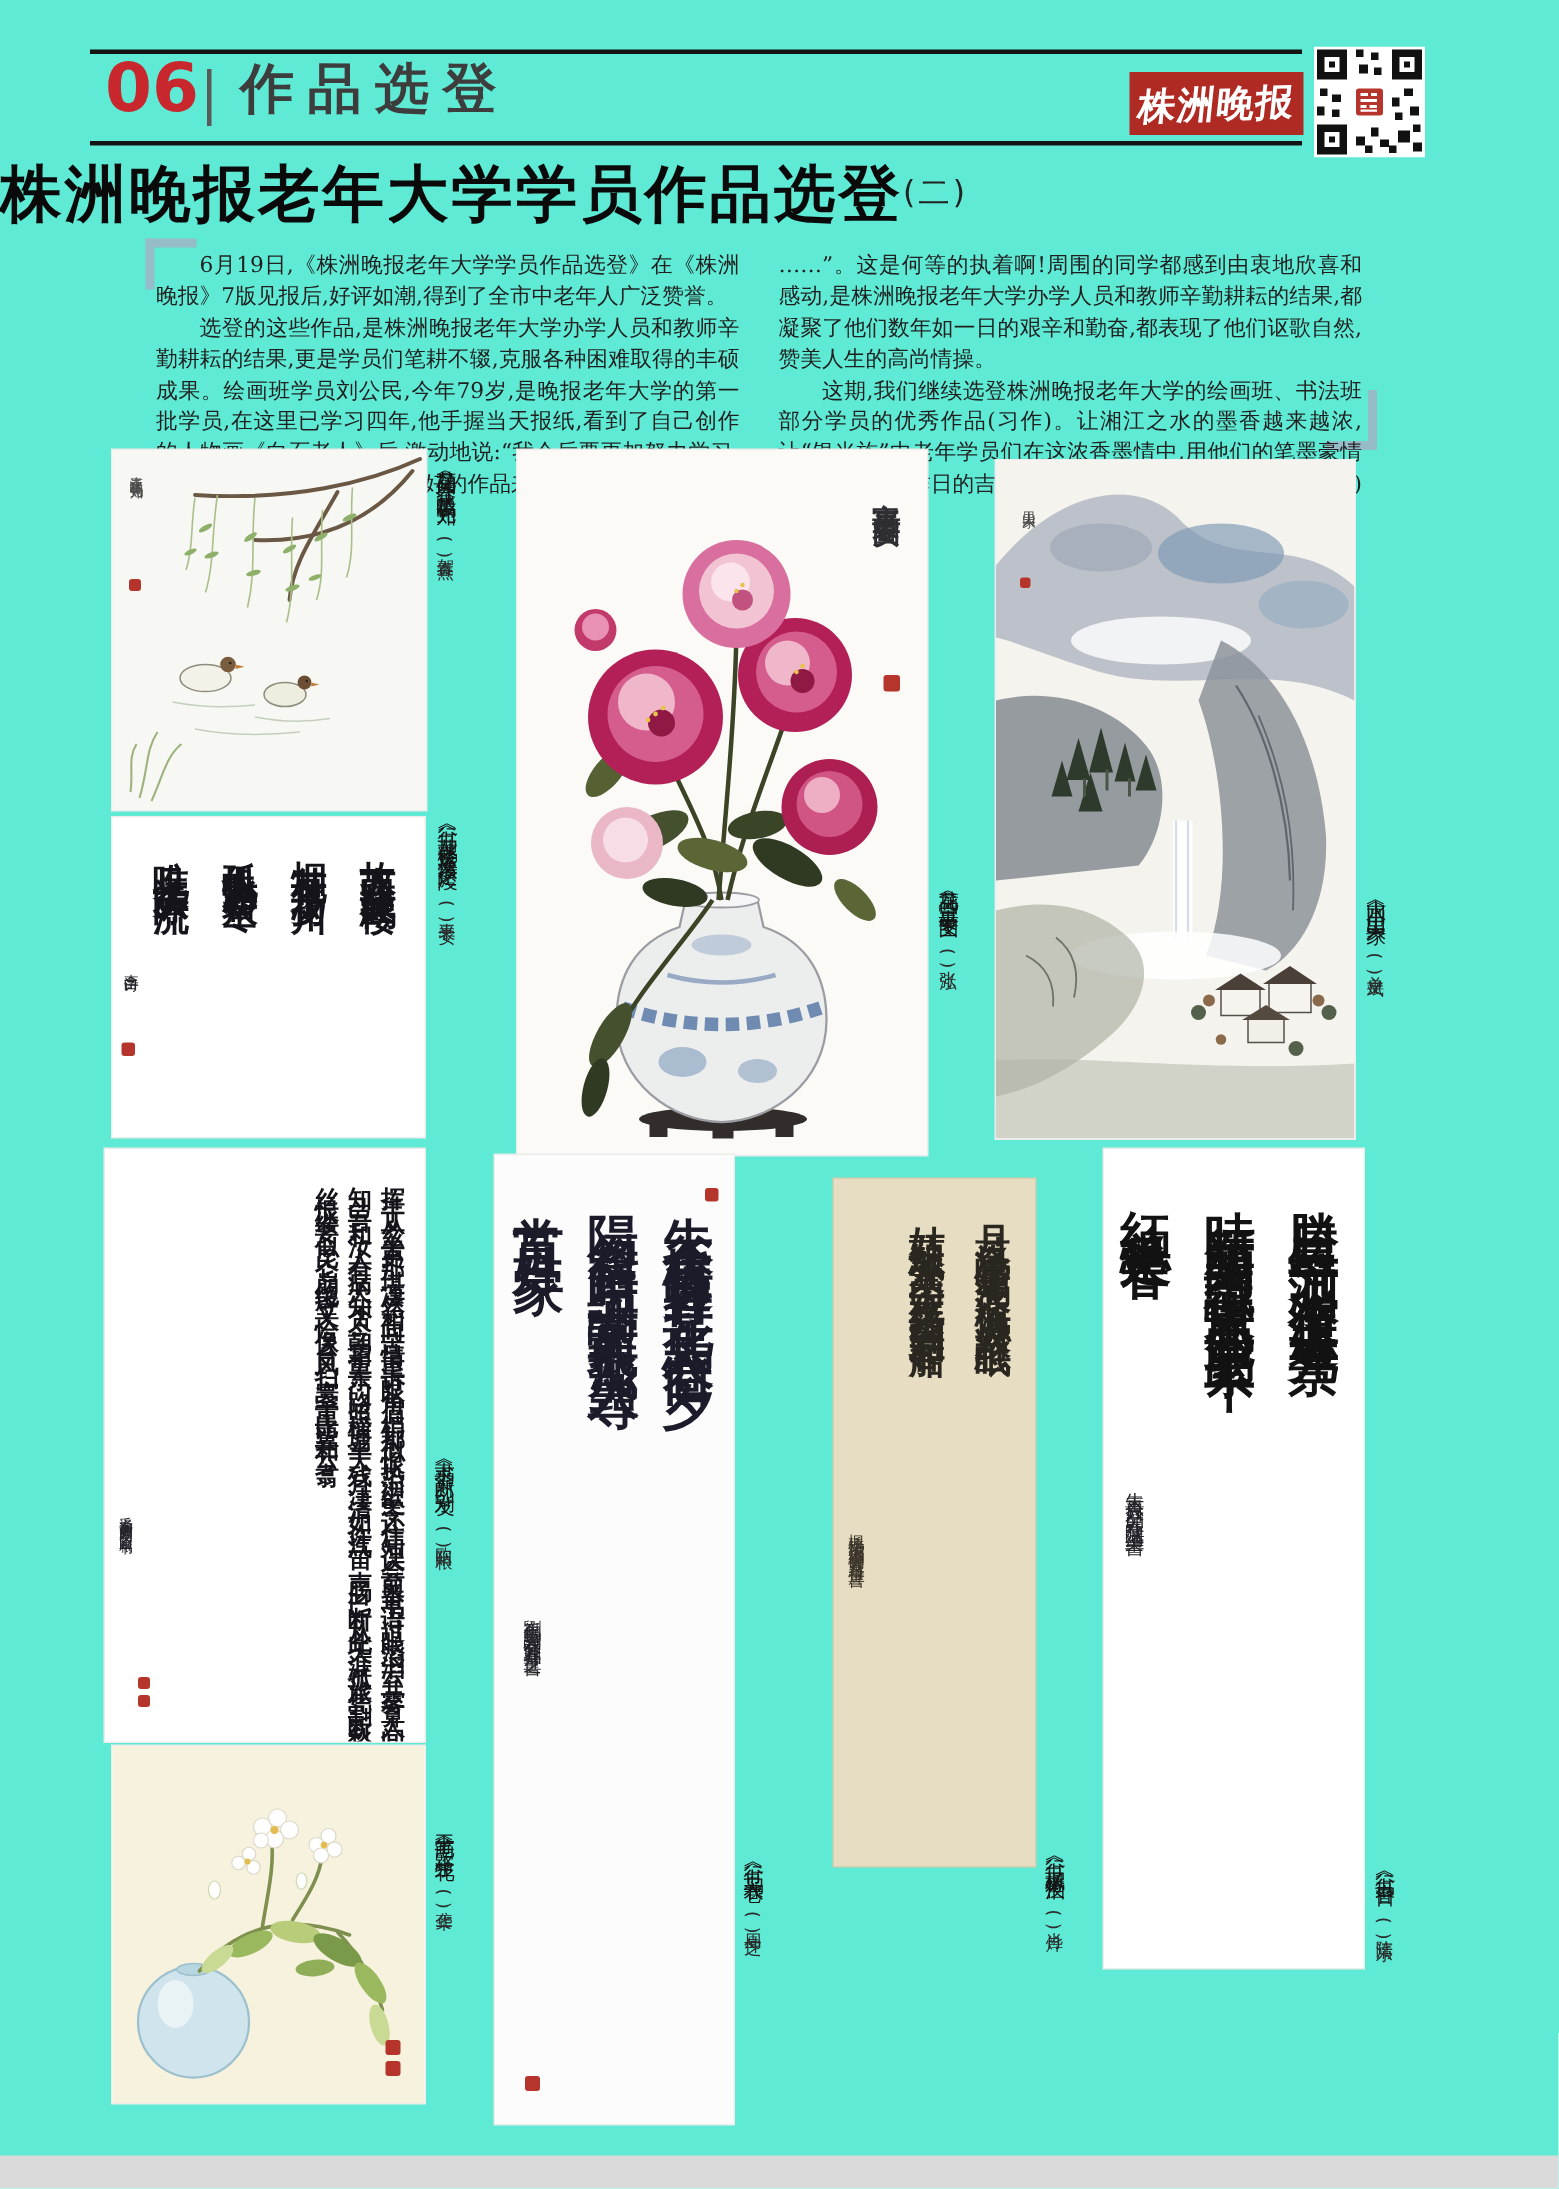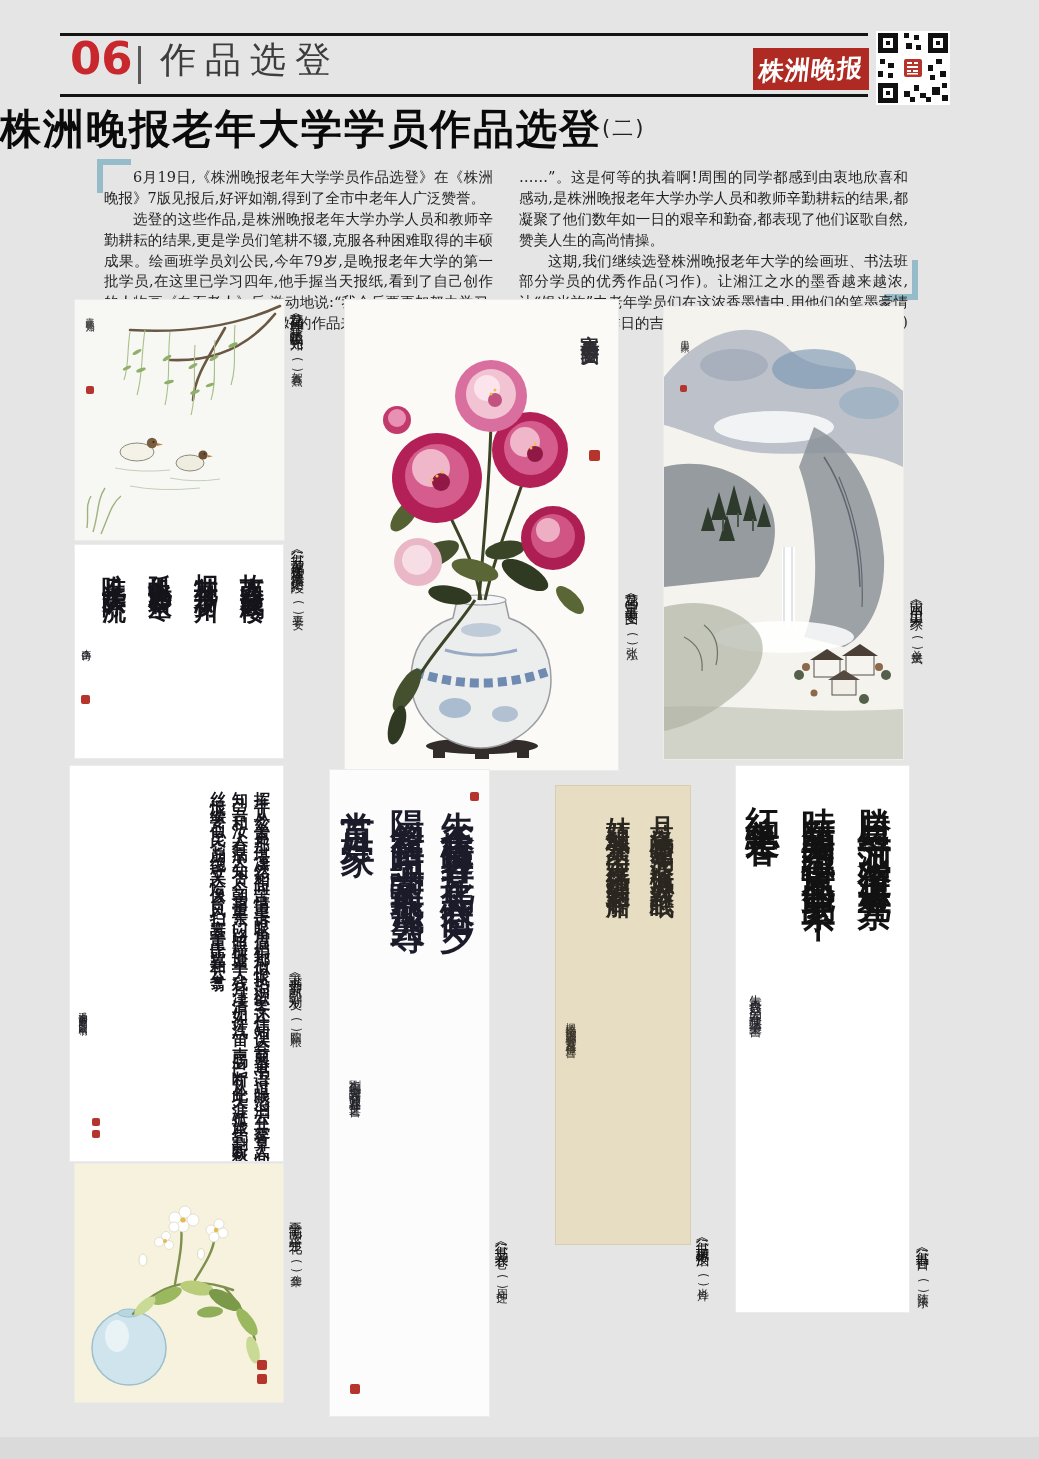--- a/index.html
+++ b/index.html
@@ -1,22 +1,22 @@
 <!DOCTYPE html>
 <html><head>
 <meta charset="utf-8">
 <style>
   html,body{margin:0;padding:0;background:#fff;}
-  #page{position:relative;width:1039px;height:1459px;background:#e5e5e5;overflow:hidden;
+  #page{position:relative;width:1039px;height:1459px;background:#5eead4;overflow:hidden;
         font-family:"DejaVu Sans",sans-serif;}
   
   .h-rule{position:absolute;background:#141414;}
   .pagenum{position:absolute;left:70px;top:36px;font-size:45px;font-weight:bold;color:#c9272e;line-height:1;}
   .h-divider{position:absolute;left:138px;top:46px;width:3px;height:38px;background:#5a5a5a;}
-  .section{position:absolute;left:160px;top:40px;font-size:36px;font-weight:normal;color:#3d3d3d;letter-spacing:9px;line-height:1.1;}
+  .section{position:absolute;left:160px;top:40px;font-size:36px;font-weight:bold;color:#3d3d3d;letter-spacing:9px;line-height:1.1;}
   .h-meta{position:absolute;left:314px;top:49px;font-size:13.5px;color:#1e1e1e;line-height:1.55;}
   .masthead{position:absolute;left:753px;top:48px;width:116px;height:42px;background:#ae2a22;
             display:flex;align-items:center;justify-content:center;}
   .masthead span{color:#fff;font-family:"DejaVu Serif",serif;font-weight:900;font-size:25px;
             transform:skewX(-8deg) rotate(-2deg);letter-spacing:1px;}
   .qr{position:absolute;left:876px;top:31px;width:74px;height:74px;}
   
   .title{position:absolute;left:0;top:102px;width:100%;text-align:left;
          font-size:41px;font-weight:bold;color:#0a0a0a;letter-spacing:2px;}
   .title .suffix{font-size:21px;font-weight:normal;vertical-align:8px;color:#222;}

